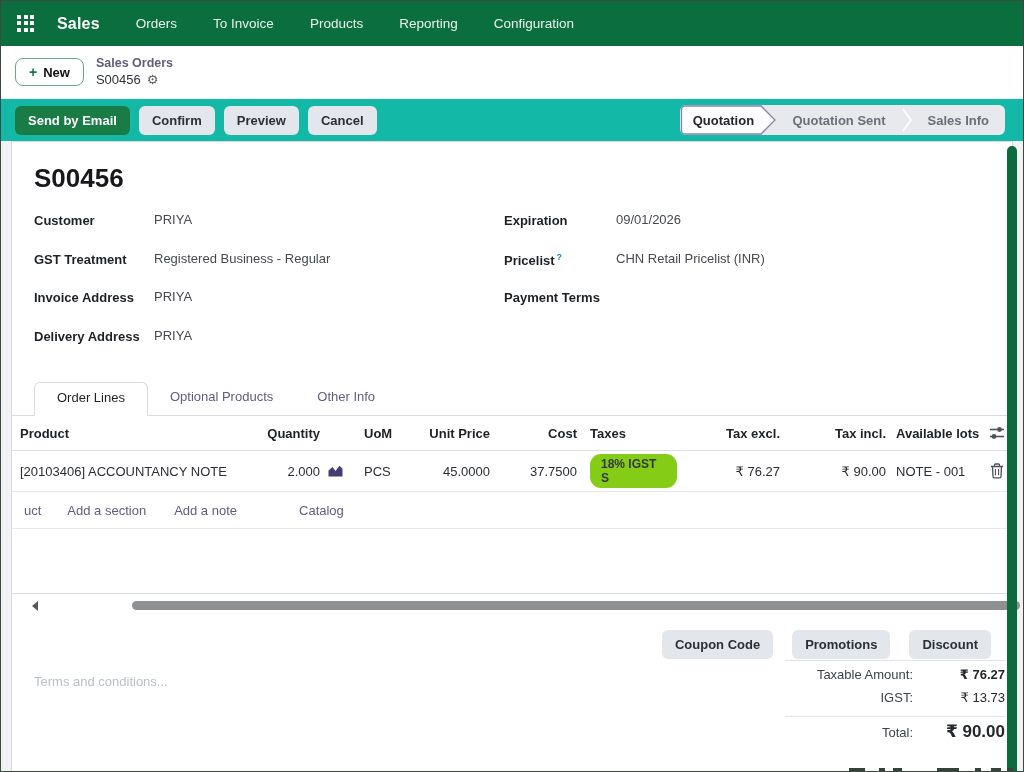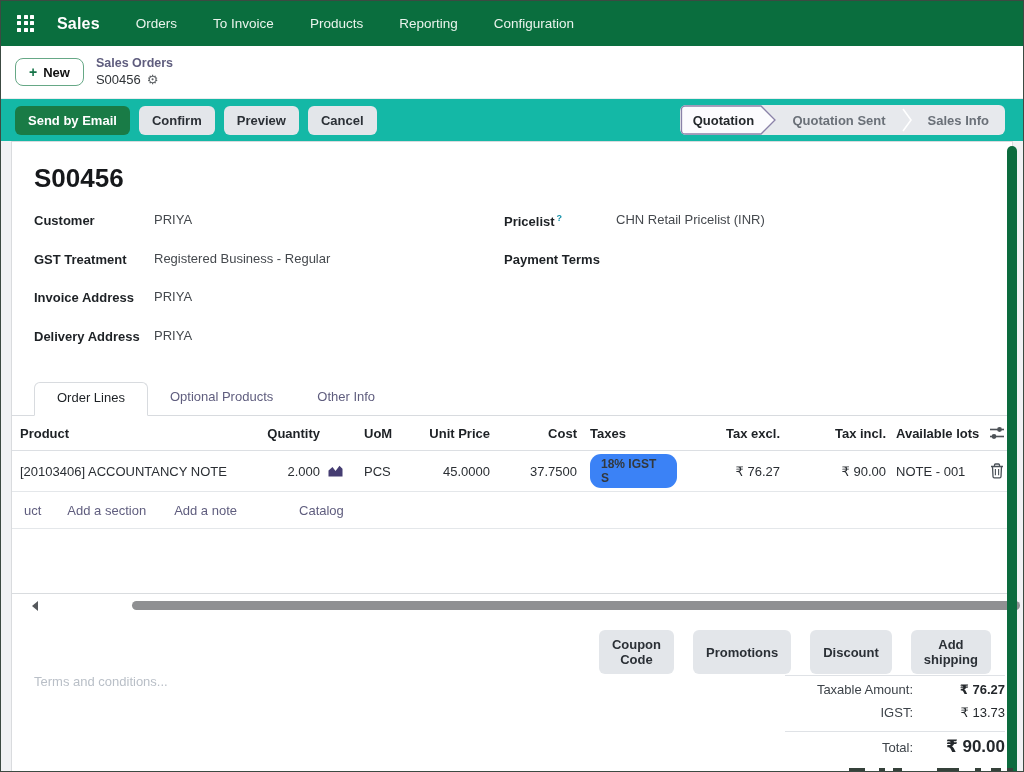--- a/index.html
+++ b/index.html
@@ -67,21 +67,21 @@
   .c-fc { flex:0 0 34px; padding-left:7px; display:flex; align-items:center; }
   .c-uom { flex:0 0 62px; padding-left:10px; }
   .c-price { flex:0 0 74px; text-align:right; }
   .c-cost { flex:0 0 87px; text-align:right; }
   .c-tax { flex:0 0 100px; padding-left:13px; }
   .c-texcl { flex:0 0 103px; text-align:right; }
   .c-tincl { flex:0 0 106px; text-align:right; }
   .c-lots { flex:0 0 96px; padding-left:10px; }
   .c-act { flex:1 1 34px; display:flex; justify-content:center; align-items:center; }
   .thead .c-qty,.thead .c-price,.thead .c-cost,.thead .c-texcl,.thead .c-tincl { text-align:right; }
-  .badge-tax { display:inline-block; background:#3b82f6; color:#33383c; font-weight:600; font-size:12px; border-radius:11px; padding:3px 11px; line-height:1.2; }
+  .badge-tax { display:inline-block; background:#84cc16; color:#33383c; font-weight:600; font-size:12px; border-radius:11px; padding:3px 11px; line-height:1.2; }
   .tlinks { height:37px; border-bottom:1px solid #e4e7ea; display:flex; align-items:center; padding-left:12px; }
   .tlinks a { color:#5f5d7e; font-weight:500; text-decoration:none; cursor:pointer; }
   .lnk-sec { margin-left:26px; } .lnk-note { margin-left:28px; } .lnk-cat { margin-left:62px; }
   .tblank { height:64px; }
 
   
   .hscroll { height:23px; border-top:1px solid #d9dcdf; position:relative; background:#fff; }
   .hs-arrow { position:absolute; left:20px; top:7px; width:0; height:0; border-top:5px solid transparent; border-bottom:5px solid transparent; border-right:6px solid #55585c; cursor:pointer; }
   .hs-thumb { position:absolute; left:120px; top:7px; width:888px; height:9px; background:#8f9092; border-radius:5px; cursor:grab; }
 
@@ -185,20 +185,24 @@
             <div class="frow">
               <div class="flabel">Invoice Address</div>
               <div class="fvalue">PRIYA</div>
             </div>
             <div class="frow">
               <div class="flabel">Delivery Address</div>
               <div class="fvalue">PRIYA</div>
             </div>
           </div>
           <div class="fcol right">
+            <div class="frow">
+              <div class="flabel">Expiration</div>
+              <div class="fvalue">09/01/2026</div>
+            </div>
             <div class="frow">
               <div class="flabel"><span>Pricelist</span><sup class="help">?</sup></div>
               <div class="fvalue">CHN Retail Pricelist (INR)</div>
             </div>
             <div class="frow">
               <div class="flabel">Payment Terms</div>
               <div class="fvalue"></div>
             </div>
           </div>
         </div>
@@ -273,21 +277,20 @@
         <div class="hs-thumb"></div>
       </div>
 
       <div class="bottom">
         <div class="terms">Terms and conditions...</div>
         <div class="b-right">
           <div class="b-btns">
             <button class="btn btn-sec">Coupon Code</button>
             <button class="btn btn-sec">Promotions</button>
             <button class="btn btn-sec">Discount</button>
-            <button class="btn btn-sec">Add shipping</button>
           </div>
           <div class="totals">
             <div class="t-row">
               <span class="t-label">Taxable Amount:</span>
               <span class="t-val bold">₹ 76.27</span>
             </div>
             <div class="t-row">
               <span class="t-label">IGST:</span>
               <span class="t-val">₹ 13.73</span>
             </div>

